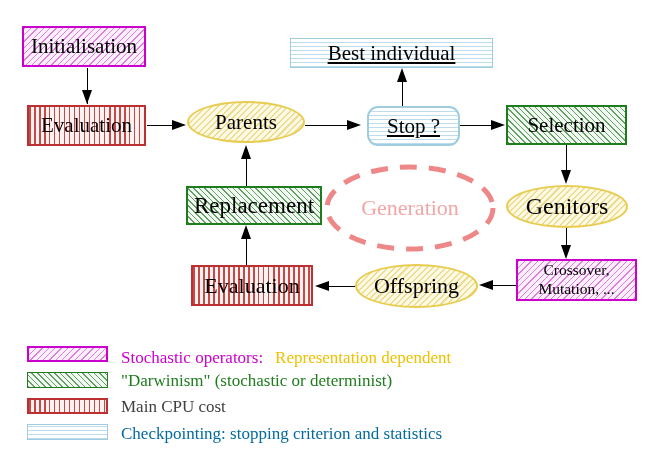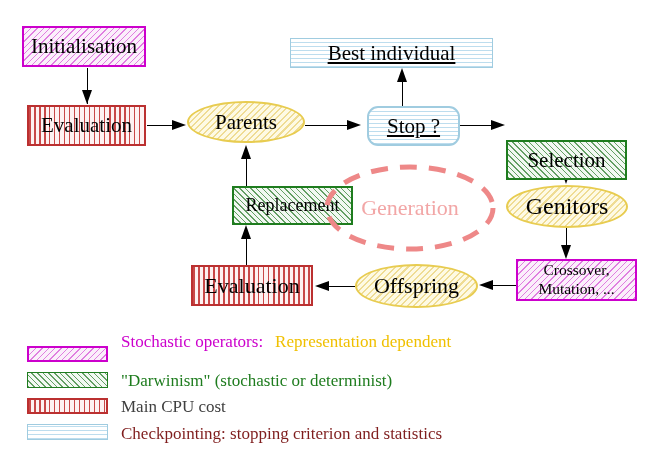--- a/index.html
+++ b/index.html
@@ -27,21 +27,21 @@
   #generation-wrap{position:absolute;left:323px;top:163px;width:174px;height:90px;}
   #generation-label{position:absolute;left:0;top:0;width:100%;height:100%;display:flex;
     align-items:center;justify-content:center;color:#f2a6a6;font-size:22px;}
   
   .swatch{position:absolute;left:27px;width:81px;height:16px;box-sizing:border-box;}
   .legend-text{position:absolute;left:121px;font-size:17px;white-space:nowrap;}
   .lt-magenta{color:#cc00cc;}
   .lt-gold{color:#f0c000;margin-left:12px;}
   .lt-green{color:#1e7c1e;}
   .lt-red{color:#404040;}
-  .lt-blue{color:#7f1d1d;text-align:right;}
+  .lt-blue{color:#0369a1;text-align:right;}
 </style>
 </head>
 <body>
 
 <div id="canvas">
 
   <div class="line" style="left:87px;top:68px;width:1px;height:36px;"></div>
   <div class="ah ah-down" style="left:82px;top:90px;"></div>
 
   <div class="line" style="left:147px;top:125px;width:30px;height:1px;"></div>
@@ -77,47 +77,47 @@
   <div class="node hatch-magenta" style="left:22px;top:26px;width:124px;height:41px;font-size:21px;">Initialisation</div>
 
   <div class="node hatch-red" style="left:27px;top:105px;width:119px;height:41px;font-size:21px;">Evaluation</div>
 
   <div class="node hatch-yellow ellipse" style="left:187px;top:101px;width:118px;height:42px;font-size:21px;">Parents</div>
 
   <div class="node hatch-cyan" style="left:290px;top:38px;width:203px;height:30px;font-size:21px;">Best individual</div>
 
   <div class="node hatch-cyan" style="left:361px;top:106px;width:93px;height:40px;font-size:21px;border-radius:11px;border-width:2px;margin-left:6px;">Stop ?</div>
 
-  <div class="node hatch-green" style="left:506px;top:105px;width:121px;height:40px;font-size:21px;margin-top:35px;">Selection</div>
+  <div class="node hatch-green" style="left:506px;top:105px;width:121px;height:40px;font-size:21px;">Selection</div>
 
   <div class="node hatch-yellow ellipse" style="left:506px;top:185px;width:122px;height:43px;font-size:24px;">Genitors</div>
 
   <div class="node hatch-magenta" style="left:516px;top:259px;width:121px;height:42px;font-size:15.5px;flex-direction:column;line-height:1.2;">
     <span>Crossover,</span>
     <span>Mutation, ...</span>
   </div>
 
   <div class="node hatch-yellow ellipse" style="left:355px;top:264px;width:123px;height:44px;font-size:22px;">Offspring</div>
 
   <div class="node hatch-red" style="left:191px;top:265px;width:122px;height:41px;font-size:22px;">Evaluation</div>
 
-  <div class="node hatch-green" style="left:186px;top:186px;width:121px;height:39px;font-size:18px;margin-left:46px;">Replacement</div>
+  <div class="node hatch-green" style="left:186px;top:186px;width:136px;height:39px;font-size:23px;">Replacement</div>
 
   <div id="generation-wrap">
     <svg width="174" height="90">
       <ellipse cx="87" cy="45" rx="83" ry="41" fill="none" stroke="#ee8888" stroke-width="5" stroke-dasharray="17 12"></ellipse>
     </svg>
     <div id="generation-label">Generation</div>
   </div>
 
   <div class="swatch hatch-magenta" style="top:346px;"></div>
   <div class="swatch hatch-green" style="top:372px;border-width:1px;"></div>
   <div class="swatch hatch-red" style="top:398px;"></div>
   <div class="swatch hatch-cyan" style="top:424px;"></div>
 
-  <div class="legend-text" style="top:332px;">
+  <div class="legend-text" style="top:348px;">
     <span class="lt-magenta">Stochastic operators:</span><span class="lt-gold">Representation dependent</span>
   </div>
   <div class="legend-text lt-green" style="top:371px;">"Darwinism" (stochastic or determinist)</div>
   <div class="legend-text lt-red" style="top:397px;">Main CPU cost</div>
   <div class="legend-text lt-blue" style="top:424px;">Checkpointing: stopping criterion and statistics</div>
 
 </div>
 
 </body></html>

